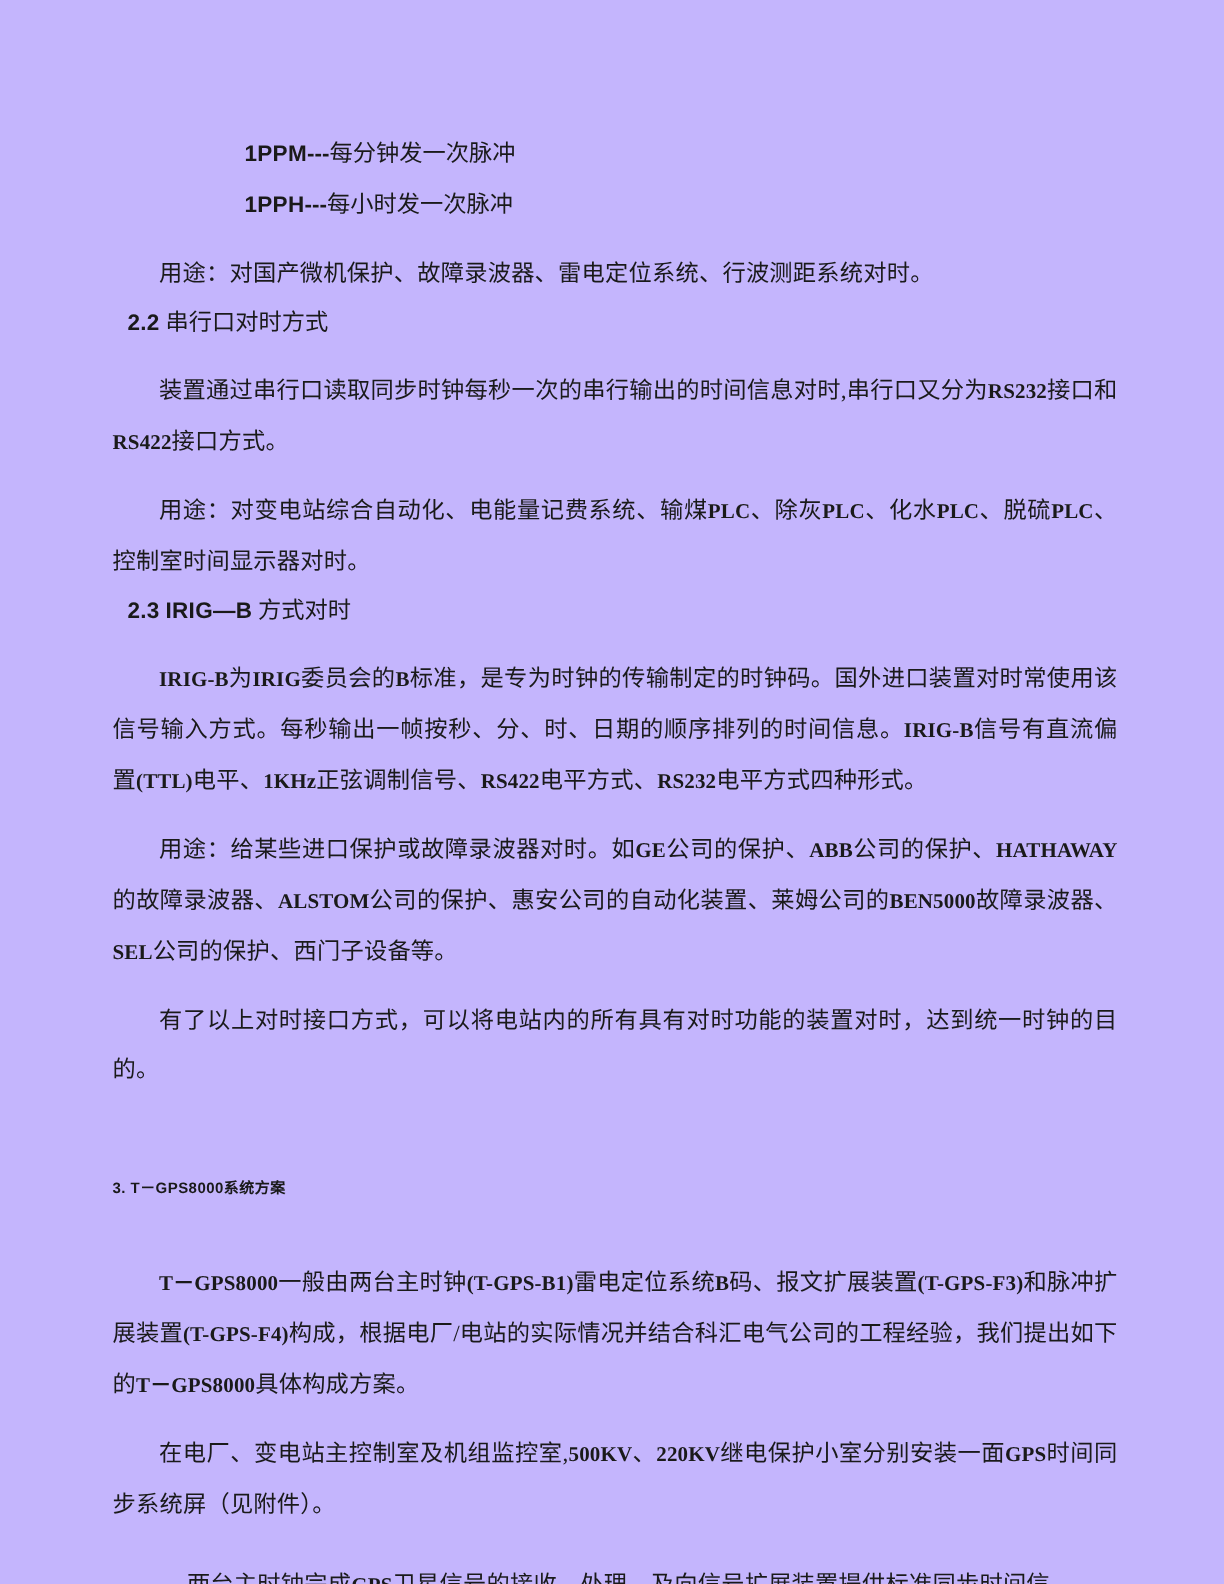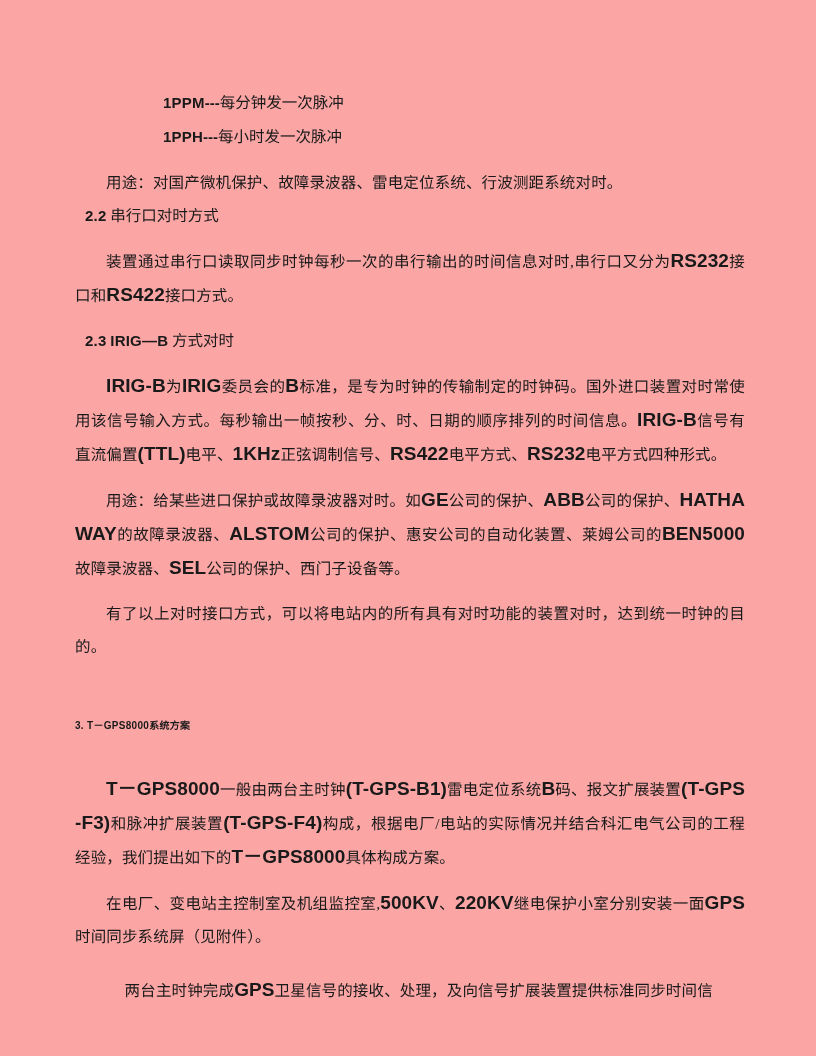--- a/index.html
+++ b/index.html
@@ -17,21 +17,21 @@
     color: #1a1a1a;
     -webkit-font-smoothing: antialiased;
   }
 
   .page {
     position: absolute;
     top: 0;
     left: 0;
     width: 816px;
     height: 1056px;
-    background: #fca5a5;
+    background: #c4b5fd;
     box-sizing: border-box;
   }
 
   .content {
     position: absolute;
     left: 75px;
     top: 86px;
     width: 670px;
   }
 
@@ -91,23 +91,23 @@
     font-family: "Liberation Sans", "DejaVu Sans", sans-serif;
     font-weight: bold;
     font-size: 10px;
     line-height: 33px;
     letter-spacing: 0.3px;
     white-space: nowrap;
   }
 
   
   .lat {
-    font-family: Liberation Sans, sans-serif;
+    font-family: Liberation Serif, serif;
     font-weight: bold;
-    font-size: 19px;
+    font-size: 14px;
     letter-spacing: 0.1px;
   }
 
   .ind2 { text-indent: 2em; }
   .ind3 { text-indent: 3.2em; }
 
   .gap-sm { height: 12px; }
   .gap-md { height: 20px; }
   .gap-lg { height: 46px; }
   .gap-xl { height: 30px; }
@@ -133,20 +133,21 @@
     <p class="para ind2">用途：对国产微机保护、故障录波器、雷电定位系统、行波测距系统对时。</p>
 
     <div class="subhead"><span class="num">2.2</span>&nbsp;<span class="cn">串行口对时方式</span></div>
 
     <div class="gap-sm"></div>
 
     <p class="para ind2"><span>装置通过串行口读取同步时钟每秒一次的串行输出的时间信息对时,串行口又分为</span><span class="lat">RS232</span><span>接口和</span><span class="lat">RS422</span><span>接口方式。</span></p>
 
     <div class="gap-sm"></div>
 
+    <p class="para ind2"><span>用途：对变电站综合自动化、电能量记费系统、输煤</span><span class="lat">PLC</span><span>、除灰</span><span class="lat">PLC</span><span>、化水</span><span class="lat">PLC</span><span>、脱硫</span><span class="lat">PLC</span><span>、控制室时间显示器对时。</span></p>
 
     <div class="subhead"><span class="num">2.3</span>&nbsp;<span class="num">IRIG—B</span>&nbsp;<span class="cn">方式对时</span></div>
 
     <div class="gap-sm"></div>
 
     <p class="para ind2"><span class="lat">IRIG-B</span><span>为</span><span class="lat">IRIG</span><span>委员会的</span><span class="lat">B</span><span>标准，是专为时钟的传输制定的时钟码。国外进口装置对时常使用该信号输入方式。每秒输出一帧按秒、分、时、日期的顺序排列的时间信息。</span><span class="lat">IRIG-B</span><span>信号有直流偏置</span><span class="lat">(TTL)</span><span>电平、</span><span class="lat">1KHz</span><span>正弦调制信号、</span><span class="lat">RS422</span><span>电平方式、</span><span class="lat">RS232</span><span>电平方式四种形式。</span></p>
 
     <div class="gap-sm"></div>
 
     <p class="para ind2"><span>用途：给某些进口保护或故障录波器对时。如</span><span class="lat">GE</span><span>公司的保护、</span><span class="lat">ABB</span><span>公司的保护、</span><span class="lat">HATHAWAY</span><span>的故障录波器、</span><span class="lat">ALSTOM</span><span>公司的保护、惠安公司的自动化装置、莱姆公司的</span><span class="lat">BEN5000</span><span>故障录波器、</span><span class="lat">SEL</span><span>公司的保护、西门子设备等。</span></p>

